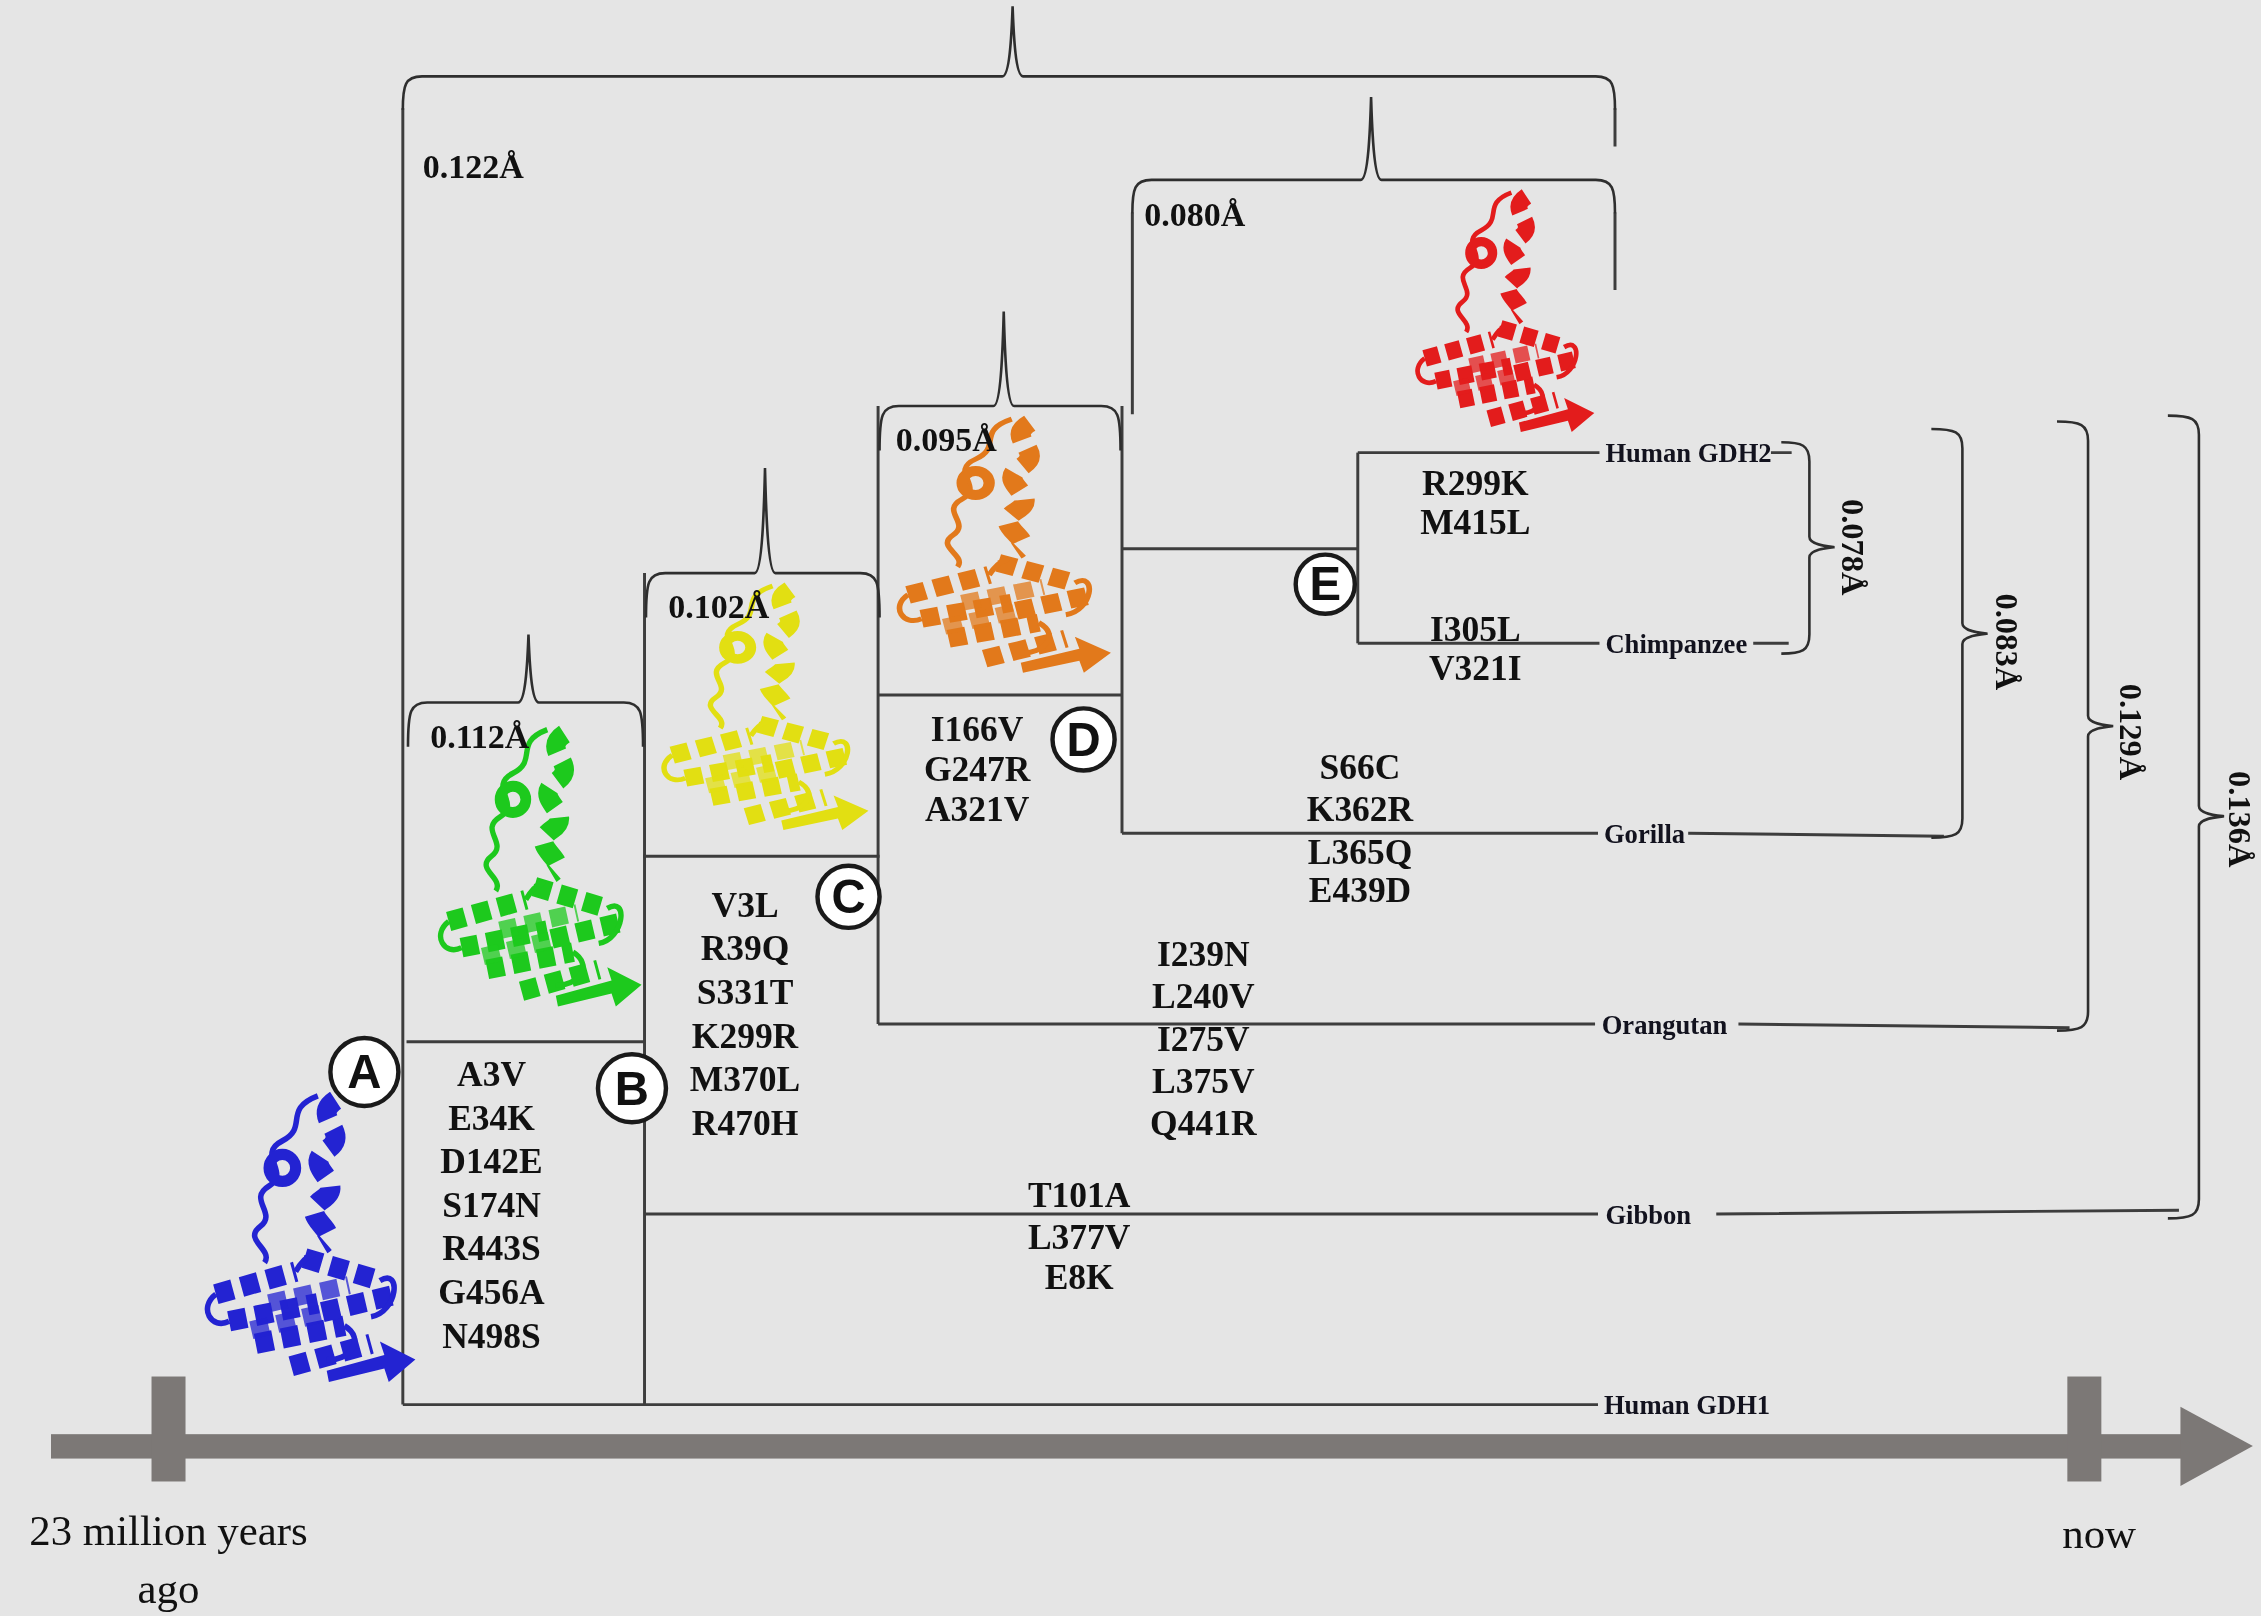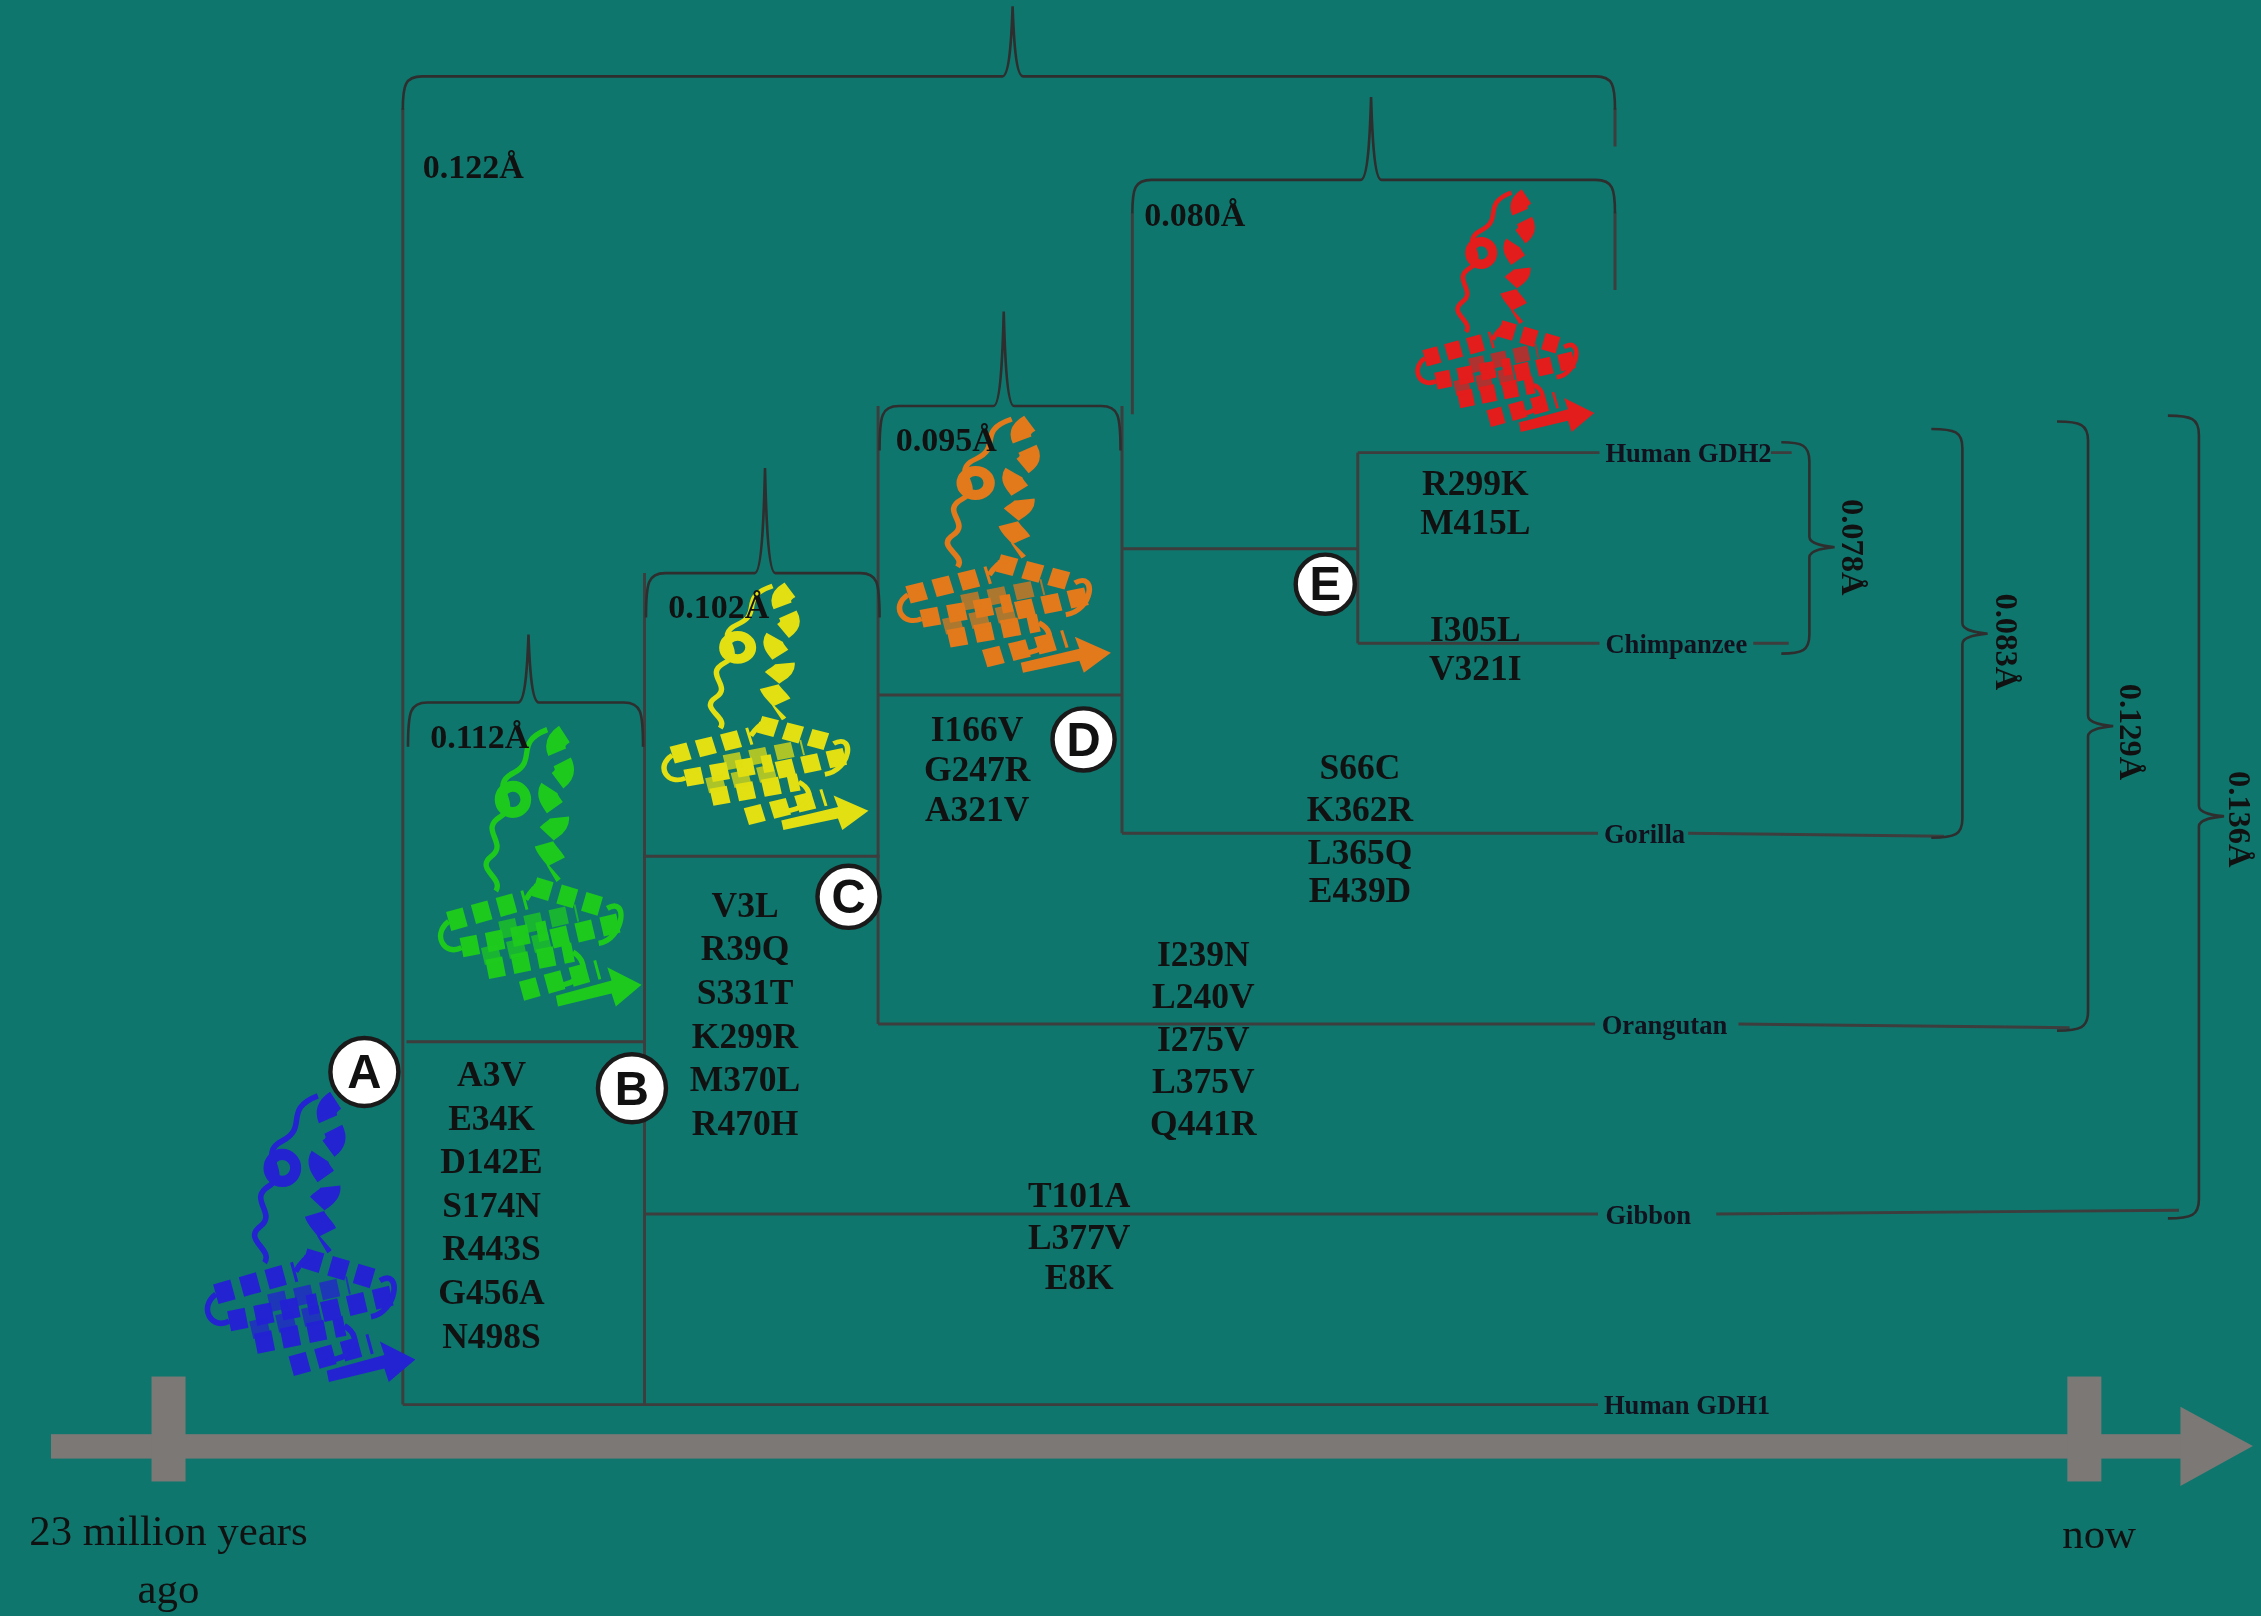--- a/index.html
+++ b/index.html
@@ -1,16 +1,16 @@
 <!DOCTYPE html>
 <html style="font-size:12px"><head>
 <meta charset="utf-8">
 <style>
   html,body{margin:0;padding:0;background:#ffffff;}
-  .canvas{position:relative;width:2261px;height:1617px;background:#0f766e;overflow:hidden;}
+  .canvas{position:relative;width:2261px;height:1617px;background:#e5e5e5;overflow:hidden;}
   svg{display:block;}
   text{fill:#111111;}
   .mut{font:bold 48px "Liberation Serif",serif;}
   .rmsd{font:bold 46px "Liberation Serif",serif;}
   .rmsdv{font:bold 44px "Liberation Serif",serif;}
   .sp{font:bold 36px "Liberation Serif",serif;fill:#12121e;}
   .nodeletter{font:bold 64px "Liberation Sans",sans-serif;}
   .tl{font:58px "Liberation Serif",serif;}
   .treeline{stroke:#3d3d3d;stroke-width:4;fill:none;}
   .brace{stroke:#2e2e2e;stroke-width:3.5;fill:none;}

